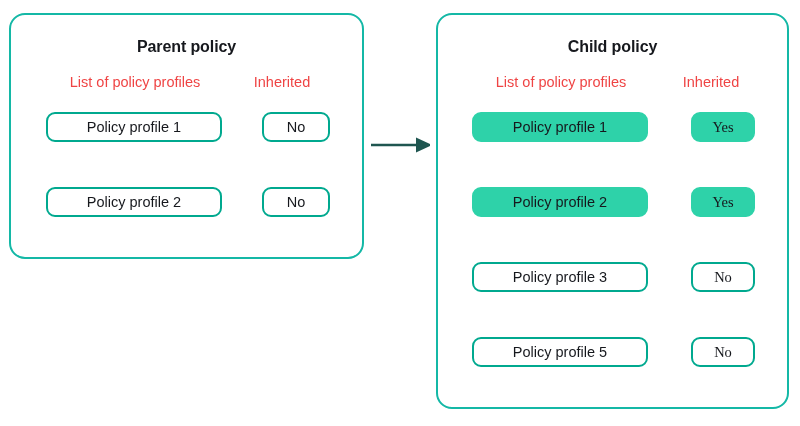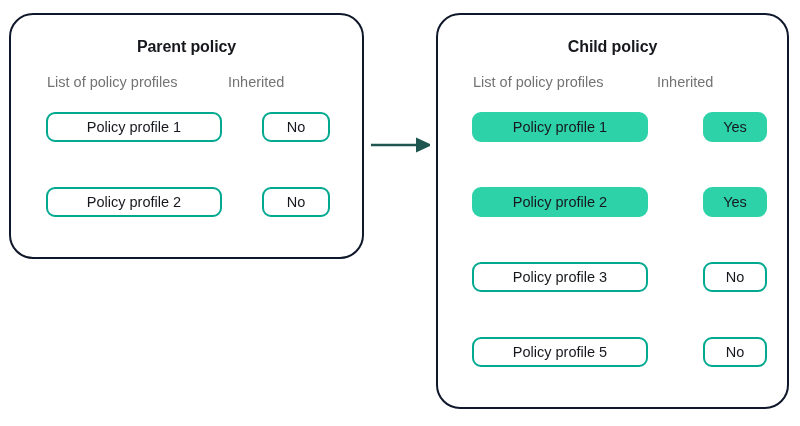--- a/index.html
+++ b/index.html
@@ -18,22 +18,22 @@
 
   .diagram {
     position: absolute;
     inset: 0;
   }
 
   
   .panel {
     position: absolute;
     box-sizing: border-box;
-    border: 2px solid #0f172a;
-    border-radius: 24px;
+    border: 2px solid #14b8a6;
+    border-radius: 16px;
     background: #ffffff;
   }
   .panel-parent {
     left: 9px;
     top: 13px;
     width: 355px;
     height: 246px;
   }
   .panel-child {
     left: 436px;
@@ -59,23 +59,23 @@
   .col-headers {
     position: absolute;
     left: 0;
     right: 0;
     top: 59px;
     height: 20px;
   }
   .col-head {
     position: absolute;
     font-size: 14.5px;
-    color: #737373;
+    color: #ef4444;
     white-space: nowrap;
-    text-align: left;
+    text-align: center;
   }
 
   
   .panel-parent .col-head-profiles { left: 36px; width: 176px; }
   .panel-parent .col-head-inherited { left: 217px; width: 108px; }
   
   .panel-child .col-head-profiles { left: 35px; width: 176px; }
   .panel-child .col-head-inherited { left: 219px; width: 108px; }
 
   
@@ -108,21 +108,21 @@
   }
   .box.filled {
     background: #2ed2a9;
     border-color: #2ed2a9;
     color: #16181d;
   }
 
   .panel-parent .box-profile  { left: 35px;  width: 176px; }
   .panel-parent .box-inherit  { left: 251px; width: 68px; }
   .panel-child  .box-profile  { left: 34px;  width: 176px; }
-  .panel-child  .box-inherit  { left: 265px; width: 64px; }
+  .panel-child  .box-inherit  { left: 253px; width: 64px; font-family: Liberation Serif, serif; }
 
   
   .arrow {
     position: absolute;
     left: 370px;
     top: 132px;
     width: 60px;
     height: 26px;
   }
 </style>

